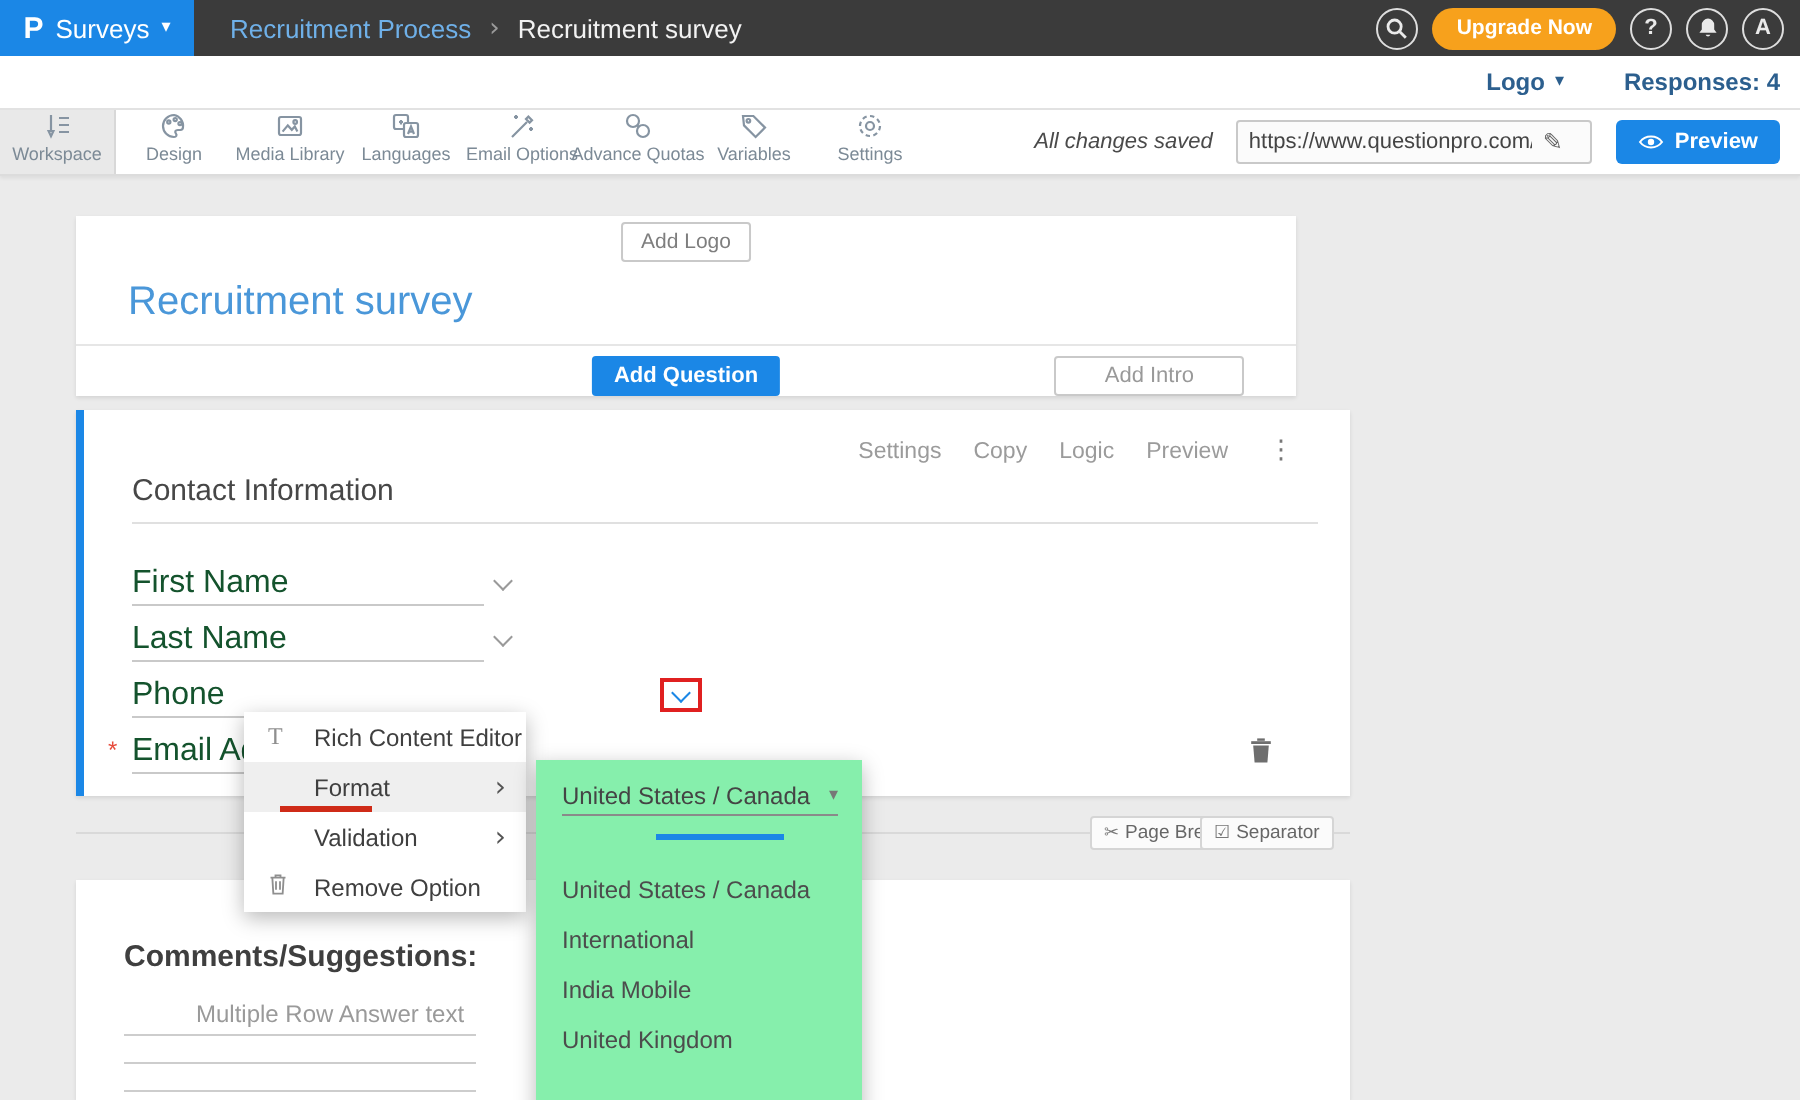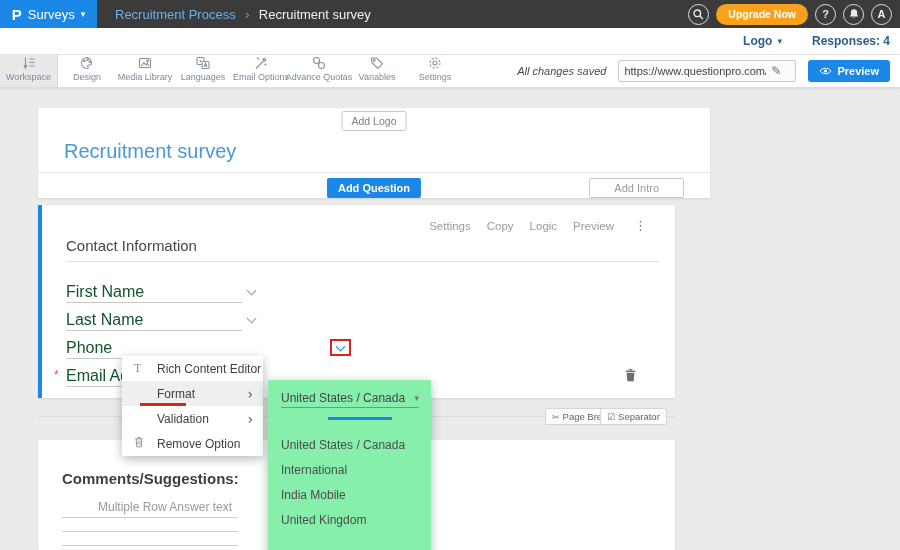--- a/index.html
+++ b/index.html
@@ -36,21 +36,21 @@
   .tb-item svg { stroke:#8694a2; fill:none; stroke-width:1.1; }
   .tb-label { font-size:9px; color:#7c8a96; white-space:nowrap; }
   .tb-right { margin-left:auto; display:flex; align-items:center; gap:12px; padding-right:10px; }
   .saved-status { font-style:italic; font-size:11px; color:#4a4a4a; }
   .url-box { width:178px; height:22px; background:#fbfbfb; border:1px solid #c9c9c9; border-radius:2px; display:flex; align-items:center; }
   .url-box input { border:0; outline:0; background:transparent; font-size:11px; color:#444; width:152px; padding:0 5px; font-family:"Liberation Sans", sans-serif; }
   .url-pencil { font-size:12px; color:#666; cursor:pointer; font-family:"DejaVu Sans", sans-serif; }
   .preview-btn { height:22px; background:#1b87e6; color:#fff; border-radius:3px; font-size:11px; font-weight:bold; display:flex; align-items:center; gap:5px; padding:0 11px; cursor:pointer; }
 
   
-  .header-card { position:absolute; left:38px; top:108px; width:672px; height:90px; background:#fff; box-shadow:0 1px 2px rgba(0,0,0,.1); z-index:1; }
+  .header-card { position:absolute; left:38px; top:108px; width:610px; height:90px; background:#fff; box-shadow:0 1px 2px rgba(0,0,0,.1); z-index:1; }
   .add-logo-btn { position:absolute; left:50%; transform:translateX(-50%); top:3px; background:#fff; border:1px solid #c9c9c9; border-radius:2px; font-size:10.5px; color:#7e7e7e; padding:3px 9px; cursor:pointer; }
   .survey-title { position:absolute; left:26px; top:32px; font-size:20px; color:#4a97d9; }
   .hdr-divider { position:absolute; left:0; right:0; top:64px; border-top:1px solid #e6e6e6; }
   .add-question-btn { position:absolute; left:50%; transform:translateX(-50%); top:70px; background:#1b87e6; color:#fff; border-radius:2px; font-size:11px; font-weight:bold; padding:4px 11px; cursor:pointer; }
   .add-intro-btn { position:absolute; right:26px; top:70px; background:#fff; border:1px solid #c9c9c9; border-radius:2px; color:#999; font-size:11px; padding:3px 24px; cursor:pointer; }
 
   .q-side-label { position:absolute; left:10px; font-size:13px; color:#565656; z-index:1;margin-left:37px; }
 
   .q1-card { position:absolute; left:38px; top:205px; width:637px; height:193px; background:#fff; border-left:4px solid #1b87e6; box-shadow:0 1px 2px rgba(0,0,0,.1); z-index:1; }
   .q-actions { position:absolute; top:13px; right:28px; display:flex; align-items:center; gap:16px; }

